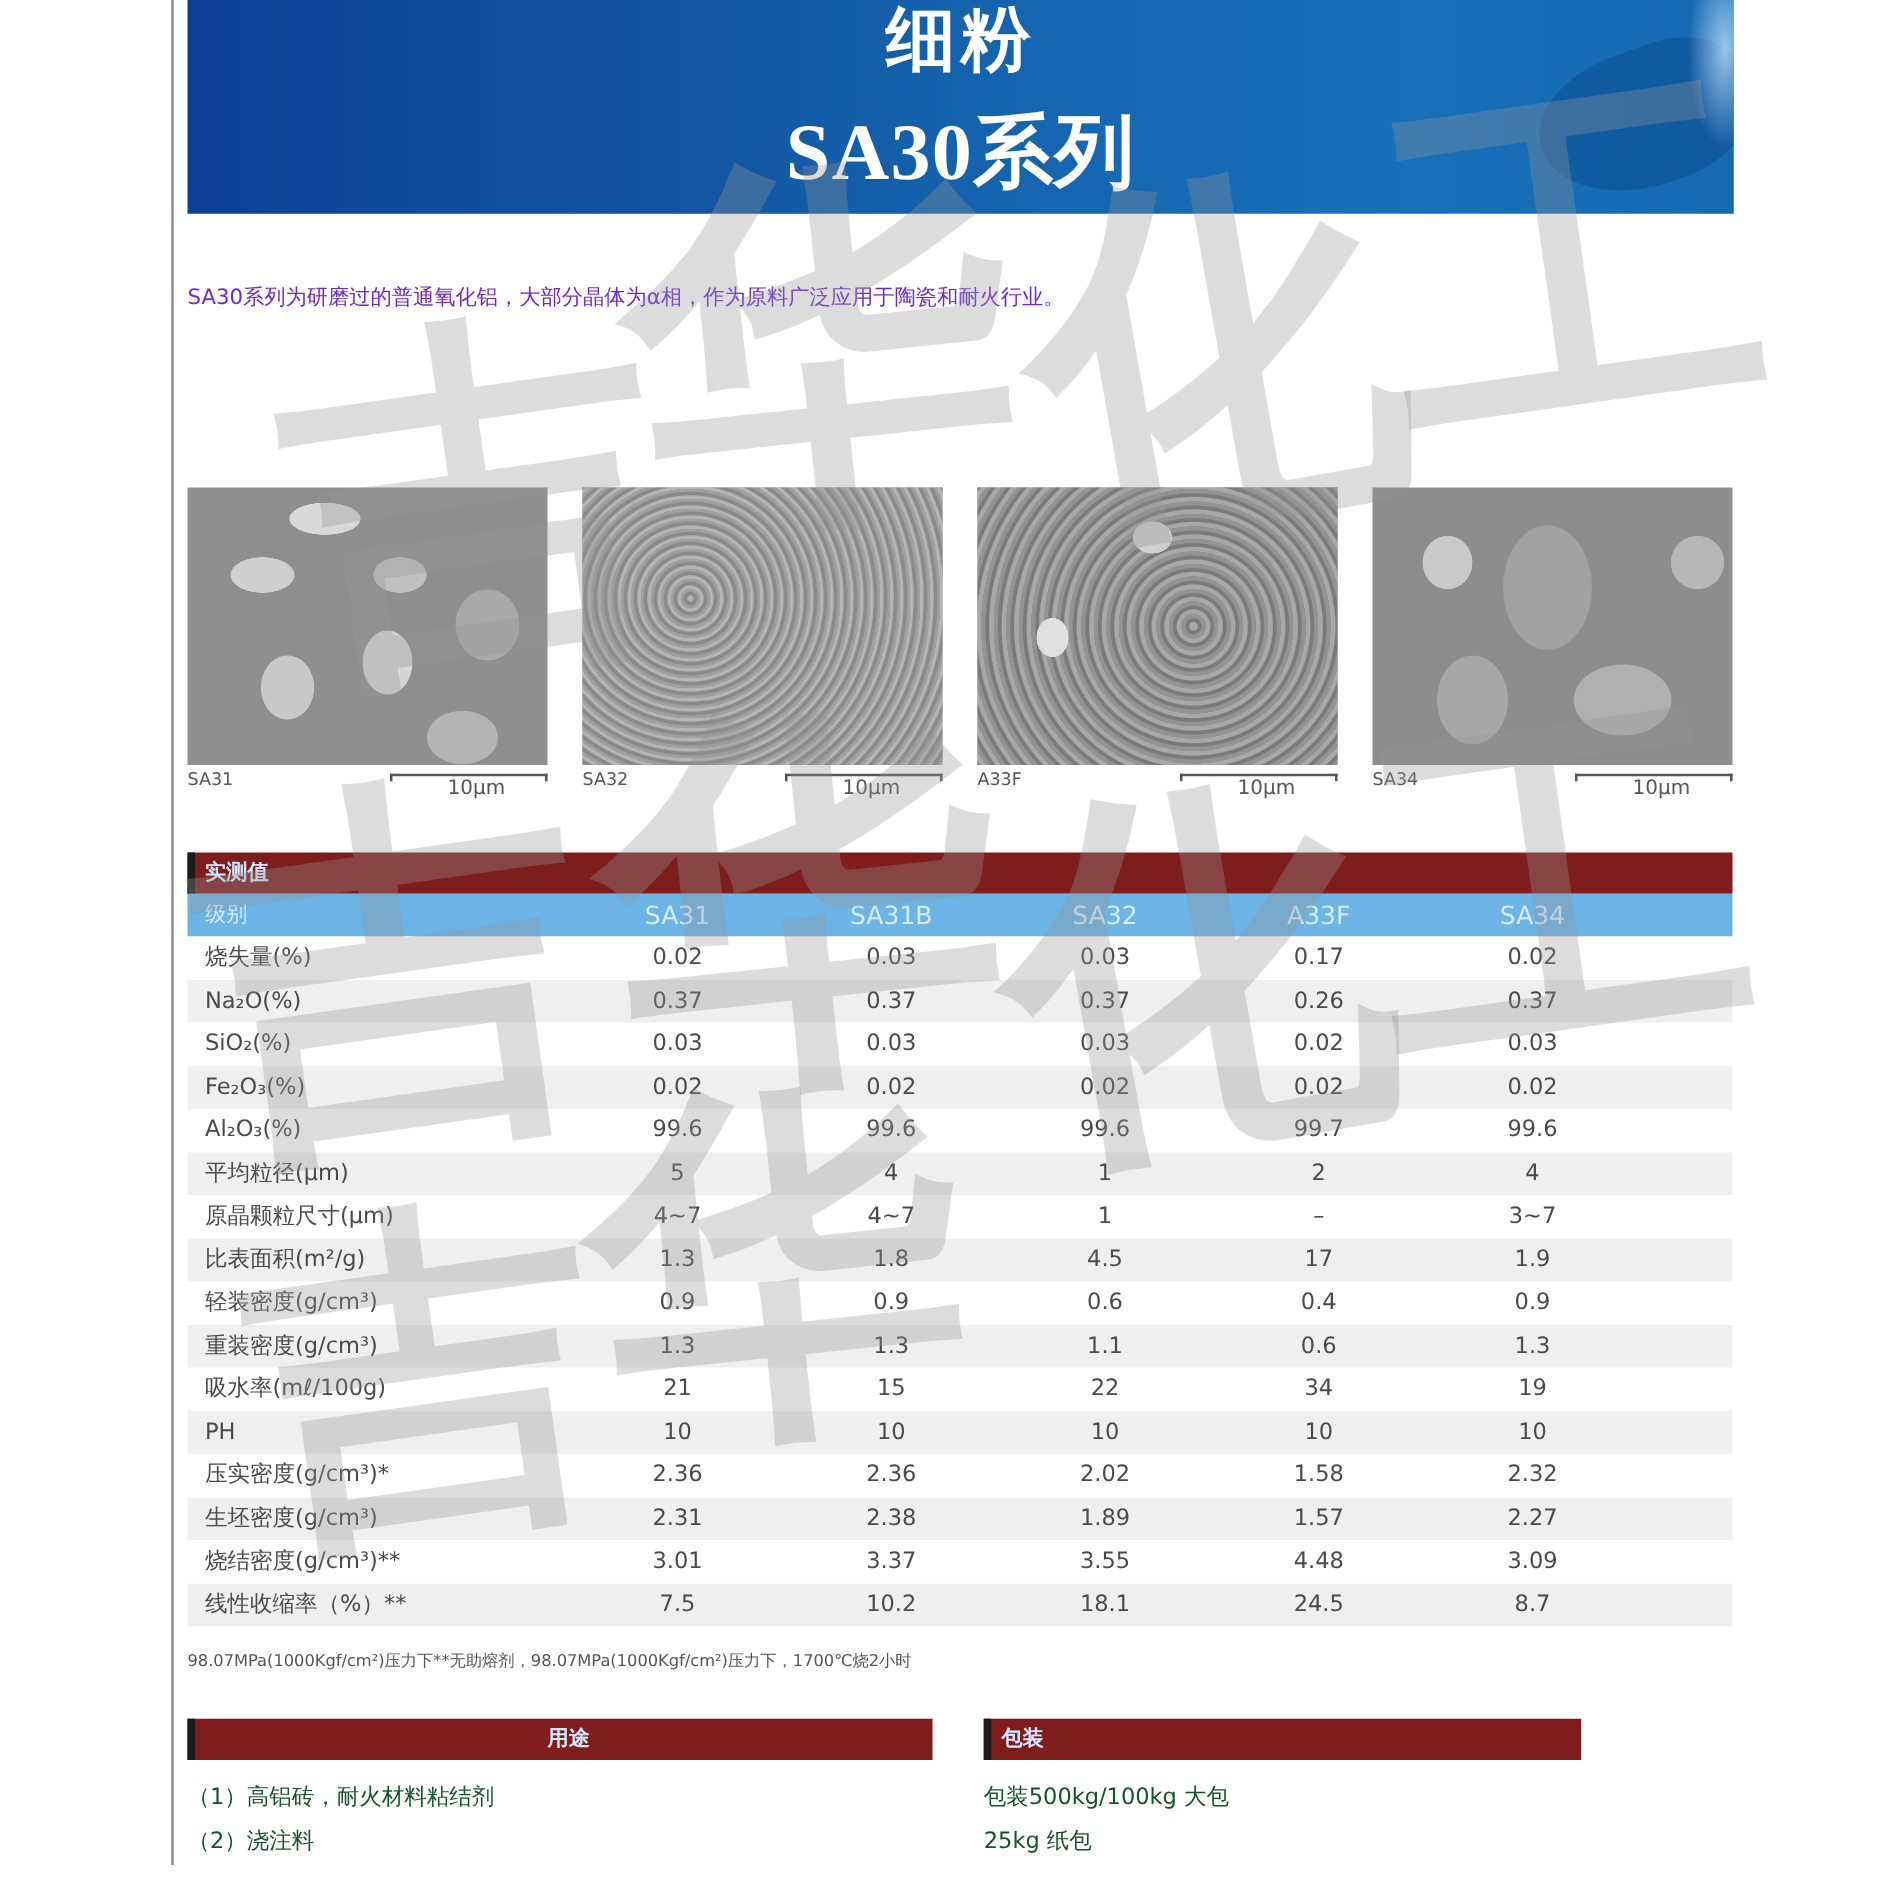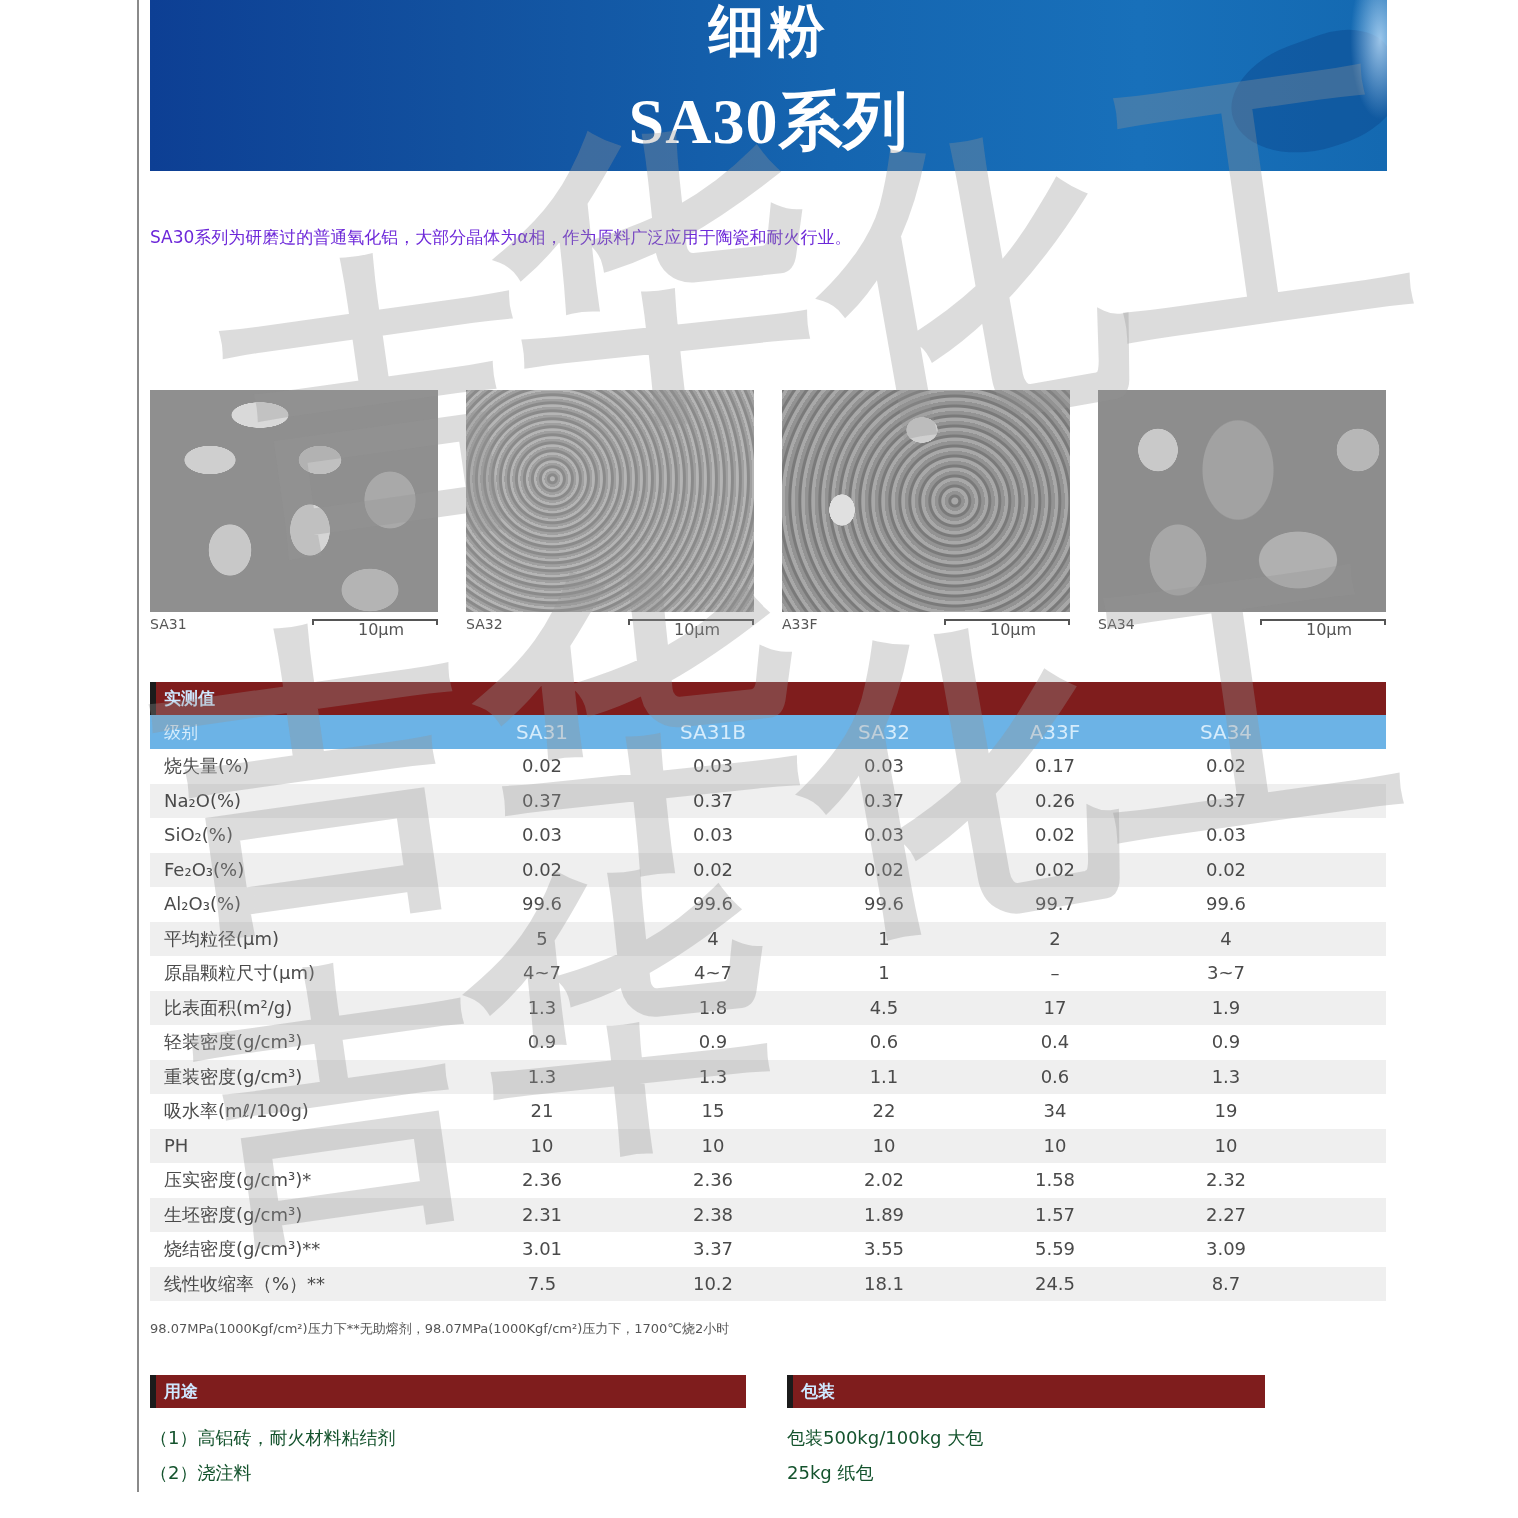--- a/index.html
+++ b/index.html
@@ -243,37 +243,37 @@
         <div class="val c2">2.38</div>
         <div class="val c3">1.89</div>
         <div class="val c4">1.57</div>
         <div class="val c5">2.27</div>
       </div>
       <div class="row">
         <div class="name">烧结密度(g/cm³)**</div>
         <div class="val c1">3.01</div>
         <div class="val c2">3.37</div>
         <div class="val c3">3.55</div>
-        <div class="val c4">5.59</div>
+        <div class="val c4">4.48</div>
         <div class="val c5">3.09</div>
       </div>
       <div class="row">
         <div class="name">线性收缩率（%）**</div>
         <div class="val c1">7.5</div>
         <div class="val c2">10.2</div>
         <div class="val c3">18.1</div>
         <div class="val c4">24.5</div>
         <div class="val c5">8.7</div>
       </div>
     </div>
 </div>
 
 <div class="footnote">98.07MPa(1000Kgf/cm²)压力下**无助熔剂，98.07MPa(1000Kgf/cm²)压力下，1700℃烧2小时</div>
 
-<div class="section-bar" style="left:150px;top:1375px;width:596px;">用途</div>
+<div class="section-bar" style="left:150px;top:1375px;width:596px;text-align:center;">用途</div>
 <div class="list" style="left:150px;top:1420px;">
   <div>（1）高铝砖，耐火材料粘结剂</div>
   <div>（2）浇注料</div>
 </div>
 
 <div class="section-bar" style="left:787px;top:1375px;width:478px;">包装</div>
 <div class="list" style="left:787px;top:1420px;">
   <div>包装500kg/100kg 大包</div>
   <div>25kg 纸包</div>
 </div>

